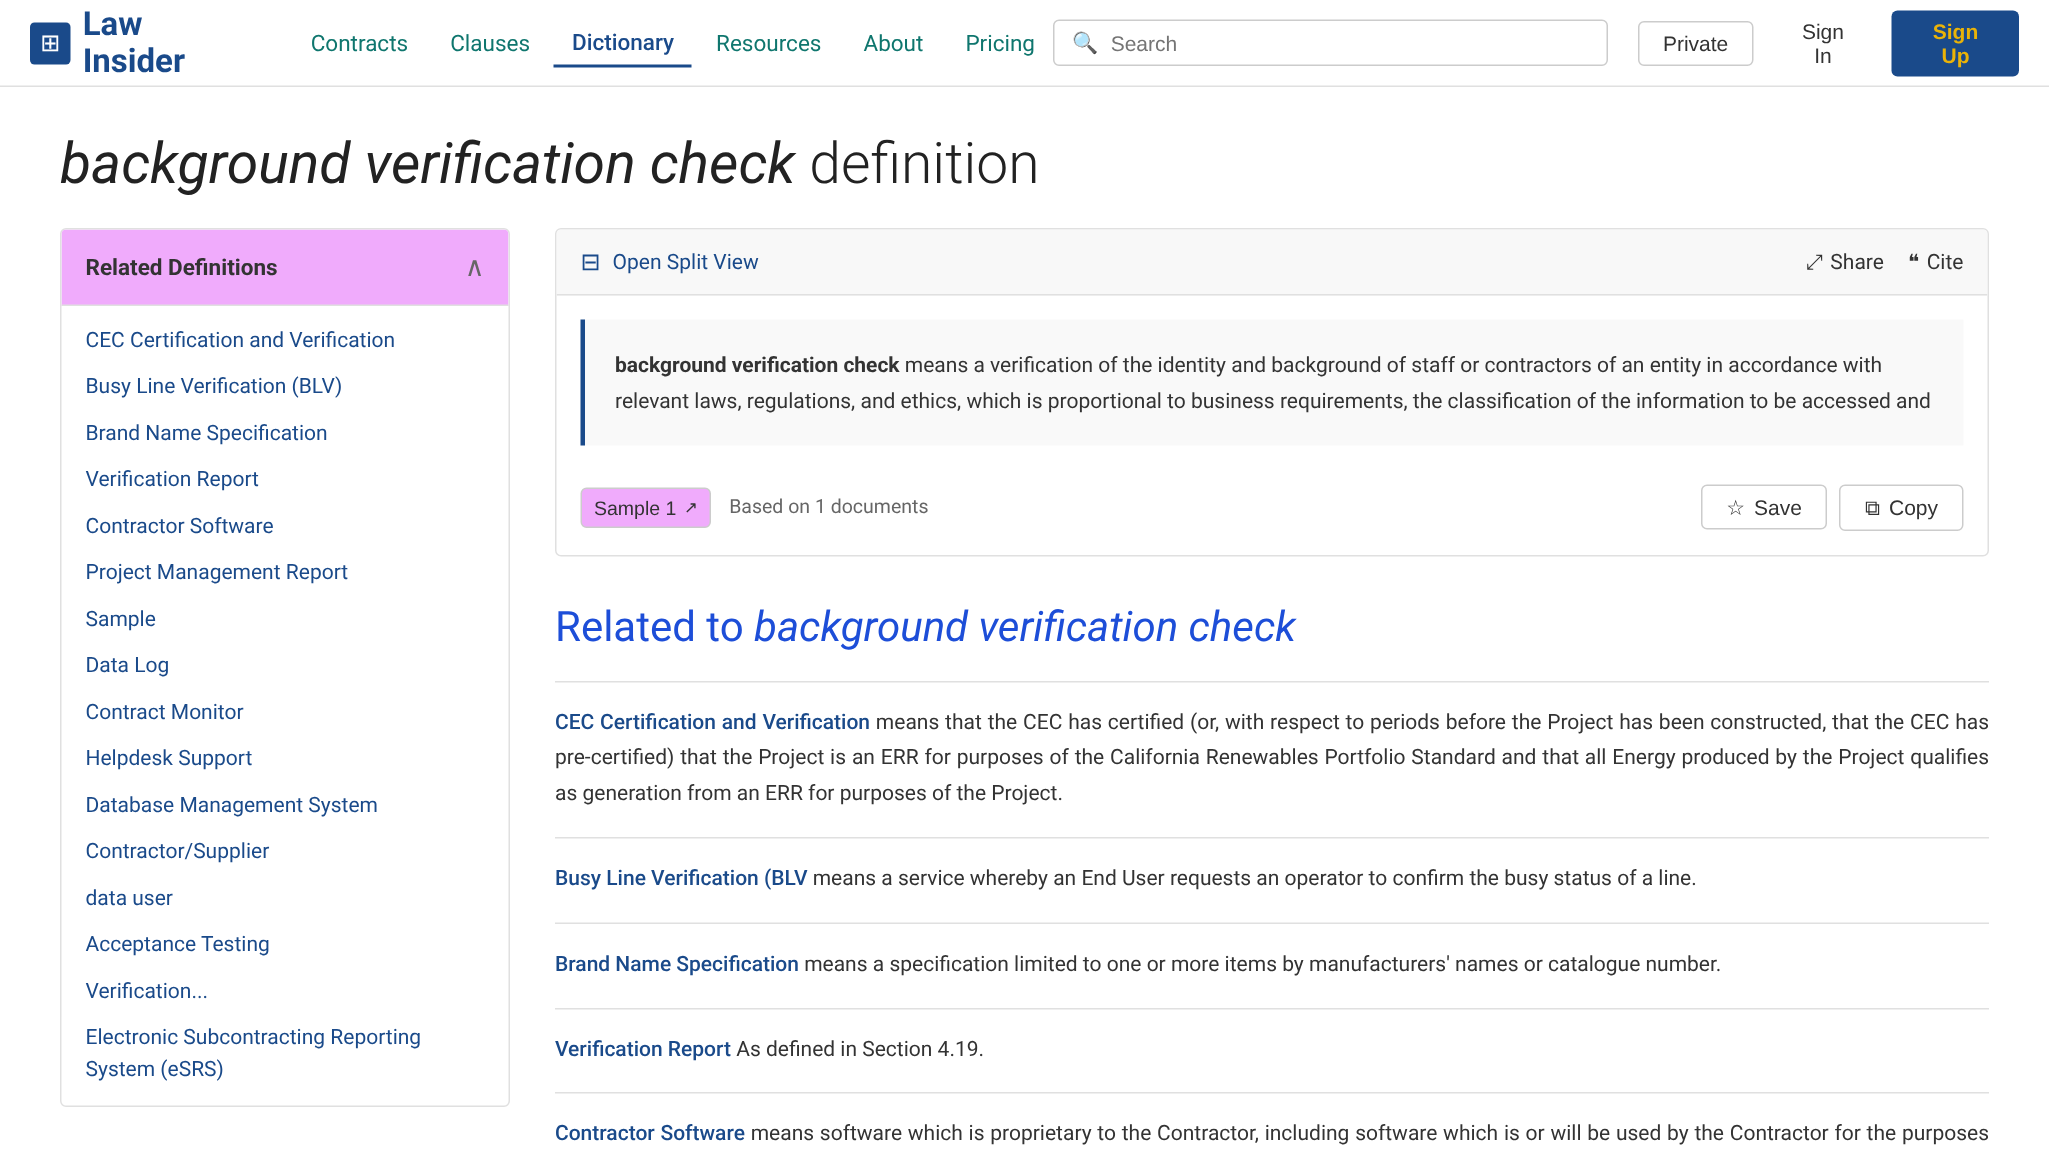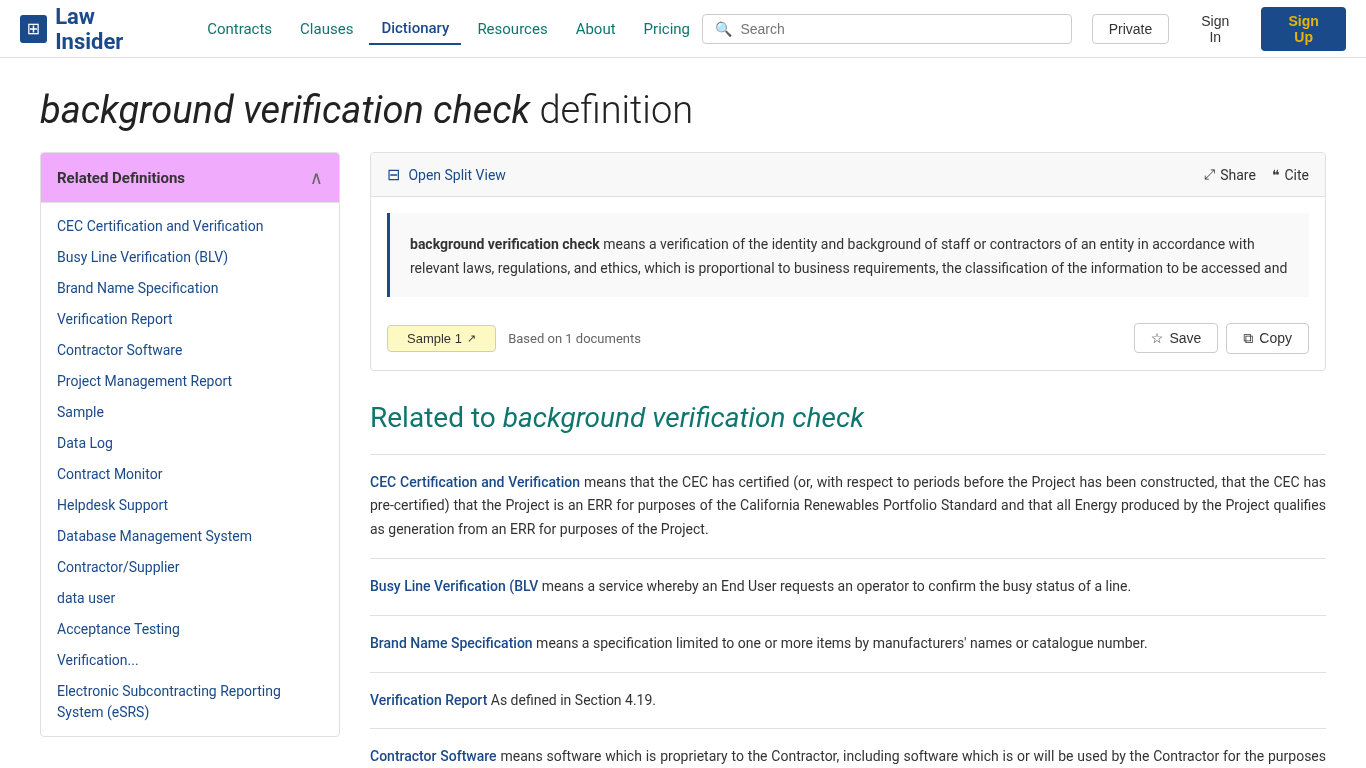--- a/index.html
+++ b/index.html
@@ -241,24 +241,24 @@
     }
     .card-footer-left {
       display: flex;
       align-items: center;
       gap: 12px;
     }
     .sample-btn {
       display: flex;
       align-items: center;
       gap: 5px;
-      padding: 5px 19px;
+      padding: 5px 8px;
       border: 1px solid #ccc;
       border-radius: 4px;
-      background: #fef9c3;
+      background: #f0abfc;
       color: #333;
       font-size: 13px;
       cursor: pointer;
     }
     .based-on {
       font-size: 13px;
       color: #666;
     }
     .card-footer-right {
       display: flex;
@@ -276,21 +276,21 @@
       color: #333;
       font-size: 14px;
       cursor: pointer;
     }
 
     
     .related-title {
       font-size: 28px;
       font-weight: 400;
       margin-bottom: 20px;
-      color: #0f766e;
+      color: #1d4ed8;
     }
     .related-title em {
       font-style: italic;
     }
     .related-item {
       border-top: 1px solid #e0e0e0;
       padding: 16px 0;
     }
     .related-item p {
       font-size: 14px;

